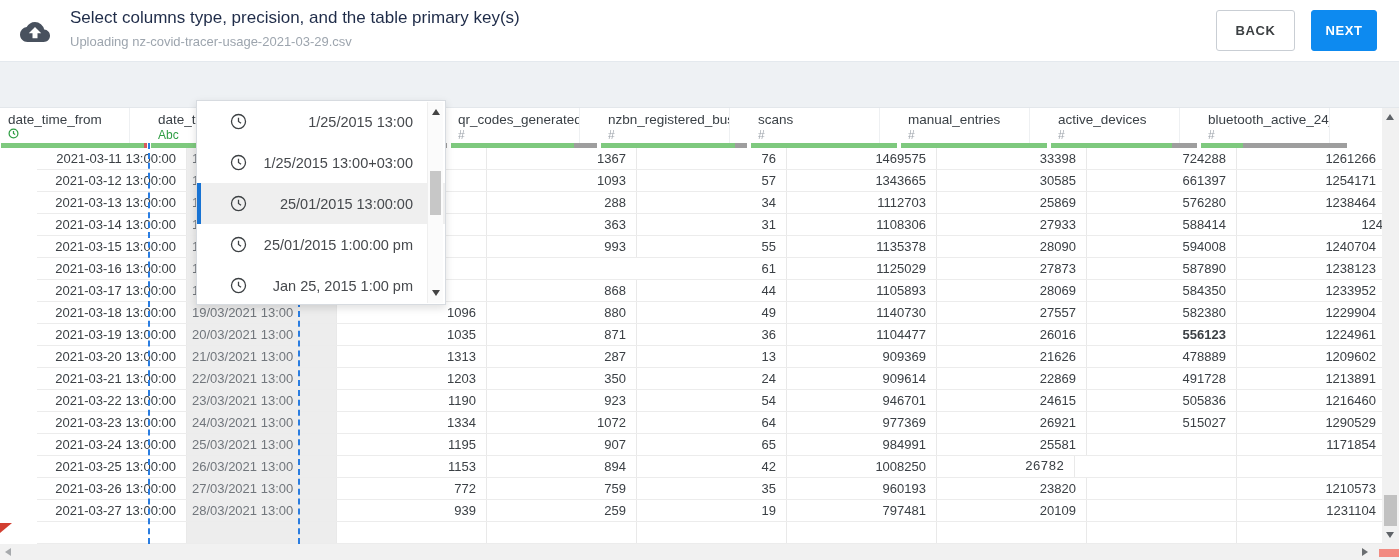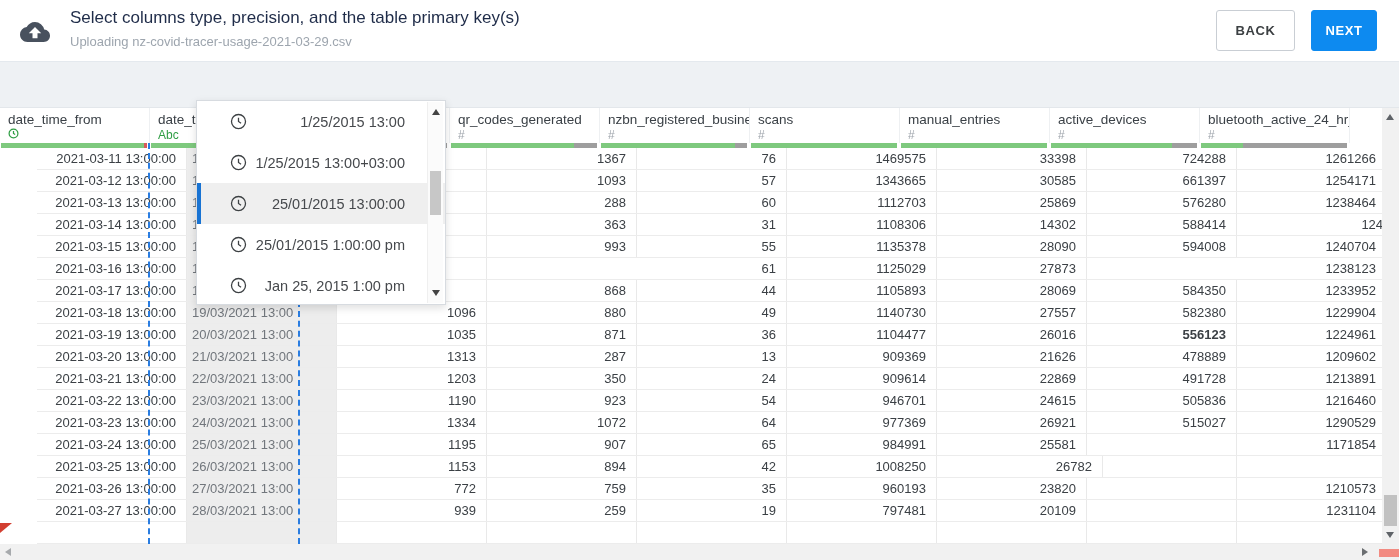--- a/index.html
+++ b/index.html
@@ -32,42 +32,42 @@
   .type-select-label { margin-left:9px; font-size:15px; color:#5d6874; flex:1; }
   .chevron { margin-right:10px; width:12px; height:8px; }
   .tool-txt { position:absolute; top:74px; font-size:16px; color:#39434e; }
   .t-hash { left:464px; }
   .t-dollar { left:507px; }
   .t-dec { left:545px; }
   .t-inc { left:601px; }
   .faded { color:#bcc3ca; }
   .tool-divider { position:absolute; left:659px; top:72px; width:1px; height:26px; background:#d9dee4; }
   .hdr-row { position:absolute; top:108px; left:0; height:35px; width:1382px; }
-  .hdr-cell { position:absolute; top:0; width:150px; height:35px; padding:4px 4px 0 8px; border-right:1px solid #eef0f2; overflow:hidden; }
+  .hdr-cell { position:absolute; top:0; width:130px; height:35px; padding:4px 4px 0 8px; border-right:1px solid #eef0f2; overflow:hidden; }
   .hdr-name { font-size:13.5px; color:#3a4046; white-space:nowrap; }
   .hdr-type { font-size:12px; margin-top:1px; height:13px; }
   .type-green { color:#2f9e44; }
   .type-gray { color:#a0a6ad; }
   .bars-row { position:absolute; top:143px; left:0; height:5px; width:1382px; }
   .bar { position:absolute; top:0; height:5px; display:flex; }
   .bar span { height:5px; display:block; }
   .rows-wrap { position:absolute; top:148px; left:0; width:1382px;margin-left:37px; }
   .t-row { position:relative; width:1382px; height:22px; border-bottom:1px solid #ececec; }
   .t-cell { position:absolute; top:0; height:21px; width:150px; border-right:1px solid #e9e9e9; font-size:13px; line-height:21px; white-space:nowrap; overflow:hidden; }
   .t-cell.num, .t-cell.c0 { text-align:right; padding-right:10px; }
   .t-cell.c1 { text-align:left; padding-left:5px; color:#71767c; background:#ededed; }
   .t-filler { position:absolute; top:0; left:1350px; width:32px; height:21px; }
   .dash-line { position:absolute; top:143px; height:401px; width:0; border-left:2px dashed #2a7de1; z-index:6; }
   .dash-l { left:148px; } .dash-r { left:298px; }
   .overflow-marker { position:absolute; left:0; top:523px; width:0; height:0; border-top:10px solid #d23f31; border-right:12px solid transparent; z-index:7; }
   
   .dropdown { position:absolute; left:196px; top:100px; width:250px; height:205px; background:#fff; border:1px solid #d7dbe0; box-shadow:0 3px 8px rgba(0,0,0,.13); z-index:40; }
   .dd-item { position:relative; height:41px; display:flex; align-items:center; cursor:pointer; }
   .dd-item .clock { margin-left:33px; }
-  .dd-label { flex:1; text-align:right; margin-right:40px; font-size:14.5px; color:#46494d; white-space:nowrap; }
+  .dd-label { flex:1; text-align:right; margin-right:32px; font-size:14.5px; color:#46494d; white-space:nowrap; }
   .dd-item.selected { background:#efefef; }
   .dd-item.selected::before { content:""; position:absolute; left:0; top:0; width:4px; height:100%; background:#1873d3; }
   .dd-scroll { position:absolute; top:1px; right:2px; bottom:1px; width:16px; background:#fbfbfb; border-left:1px solid #efefef; }
   .dd-thumb { position:absolute; left:2px; top:69px; width:11px; height:44px; background:#c7c7c7; }
   
   .vscroll { position:absolute; left:1382px; top:108px; width:17px; height:436px; background:#f1f1f1; z-index:8; }
   .vthumb { position:absolute; left:2px; top:387px; width:13px; height:31px; background:#c1c1c1; }
   .hscroll { position:absolute; left:0; top:544px; width:1382px; height:16px; background:#f1f1f1; z-index:8; }
   .corner { position:absolute; left:1382px; top:544px; width:17px; height:16px; background:#f1f1f1; z-index:8; }
   .corner-salmon { position:absolute; left:1379px; top:549px; width:20px; height:8px; background:#f28b82; z-index:9; }
@@ -219,35 +219,35 @@
       <div class="t-cell c6 num" style="left: 900px;">30585</div>
       <div class="t-cell c7 num" style="left: 1050px;">661397</div>
       <div class="t-cell c8 num" style="left: 1200px;">1254171</div>
       <div class="t-filler"></div>
     </div>
     <div class="t-row">
       <div class="t-cell c0" style="left: 0px;">2021-03-13 13:00:00</div>
       <div class="t-cell c1" style="left: 150px;">14/03/2021 13:00</div>
       <div class="t-cell c2 num" style="left: 300px;"></div>
       <div class="t-cell c3 num" style="left: 450px;">288</div>
-      <div class="t-cell c4 num" style="left: 600px;">60</div>
+      <div class="t-cell c4 num" style="left: 600px;">34</div>
       <div class="t-cell c5 num" style="left: 750px;">1112703</div>
       <div class="t-cell c6 num" style="left: 900px;">25869</div>
       <div class="t-cell c7 num" style="left: 1050px;">576280</div>
       <div class="t-cell c8 num" style="left: 1200px;">1238464</div>
       <div class="t-filler"></div>
     </div>
     <div class="t-row">
       <div class="t-cell c0" style="left: 0px;">2021-03-14 13:00:00</div>
       <div class="t-cell c1" style="left: 150px;">15/03/2021 13:00</div>
       <div class="t-cell c2 num" style="left: 300px;"></div>
       <div class="t-cell c3 num" style="left: 450px;">363</div>
       <div class="t-cell c4 num" style="left: 600px;">31</div>
       <div class="t-cell c5 num" style="left: 750px;">1108306</div>
-      <div class="t-cell c6 num" style="left: 900px;">14302</div>
+      <div class="t-cell c6 num" style="left: 900px;">27933</div>
       <div class="t-cell c7 num" style="left: 1050px;">588414</div>
       <div class="t-cell c8 num" style="left: 1236px;">1242956</div>
       <div class="t-filler"></div>
     </div>
     <div class="t-row">
       <div class="t-cell c0" style="left: 0px;">2021-03-15 13:00:00</div>
       <div class="t-cell c1" style="left: 150px;">16/03/2021 13:00</div>
       <div class="t-cell c2 num" style="left: 300px;"></div>
       <div class="t-cell c3 num" style="left: 450px;">993</div>
       <div class="t-cell c4 num" style="left: 600px;">55</div>
@@ -257,20 +257,21 @@
       <div class="t-cell c8 num" style="left: 1200px;">1240704</div>
       <div class="t-filler"></div>
     </div>
     <div class="t-row">
       <div class="t-cell c0" style="left: 0px;">2021-03-16 13:00:00</div>
       <div class="t-cell c1" style="left: 150px;">17/03/2021 13:00</div>
       <div class="t-cell c2 num" style="left: 300px;"></div>
       <div class="t-cell c4 num" style="left: 600px;">61</div>
       <div class="t-cell c5 num" style="left: 750px;">1125029</div>
       <div class="t-cell c6 num" style="left: 900px;">27873</div>
+      <div class="t-cell c7 num" style="left: 1050px;">587890</div>
       <div class="t-cell c8 num" style="left: 1200px;">1238123</div>
       <div class="t-filler"></div>
     </div>
     <div class="t-row">
       <div class="t-cell c0" style="left: 0px;">2021-03-17 13:00:00</div>
       <div class="t-cell c1" style="left: 150px;">18/03/2021 13:00</div>
       <div class="t-cell c2 num" style="left: 300px;"></div>
       <div class="t-cell c3 num" style="left: 450px;">868</div>
       <div class="t-cell c4 num" style="left: 600px;">44</div>
       <div class="t-cell c5 num" style="left: 750px;">1105893</div>
@@ -363,21 +364,21 @@
       <div class="t-cell c8 num" style="left: 1200px;">1171854</div>
       <div class="t-filler"></div>
     </div>
     <div class="t-row">
       <div class="t-cell c0" style="left: 0px;">2021-03-25 13:00:00</div>
       <div class="t-cell c1" style="left: 150px;">26/03/2021 13:00</div>
       <div class="t-cell c2 num" style="left: 300px;">1153</div>
       <div class="t-cell c3 num" style="left: 450px; text-align: right;">894</div>
       <div class="t-cell c4 num" style="left: 600px;">42</div>
       <div class="t-cell c5 num" style="left: 750px;">1008250</div>
-      <div class="t-cell c6 num" style="left: 916px;">26782</div>
+      <div class="t-cell c6 num" style="left: 888px; font-family: Liberation Mono, monospace;">26782</div>
       <div class="t-cell c7 num" style="left: 1050px;"></div>
       <div class="t-cell c8 num" style="left: 1200px;"></div>
       <div class="t-filler"></div>
     </div>
     <div class="t-row">
       <div class="t-cell c0" style="left: 0px; text-align: right;">2021-03-26 13:00:00</div>
       <div class="t-cell c1" style="left: 150px;">27/03/2021 13:00</div>
       <div class="t-cell c2 num" style="left: 300px;">772</div>
       <div class="t-cell c3 num" style="left: 450px;">759</div>
       <div class="t-cell c4 num" style="left: 600px;">35</div>

